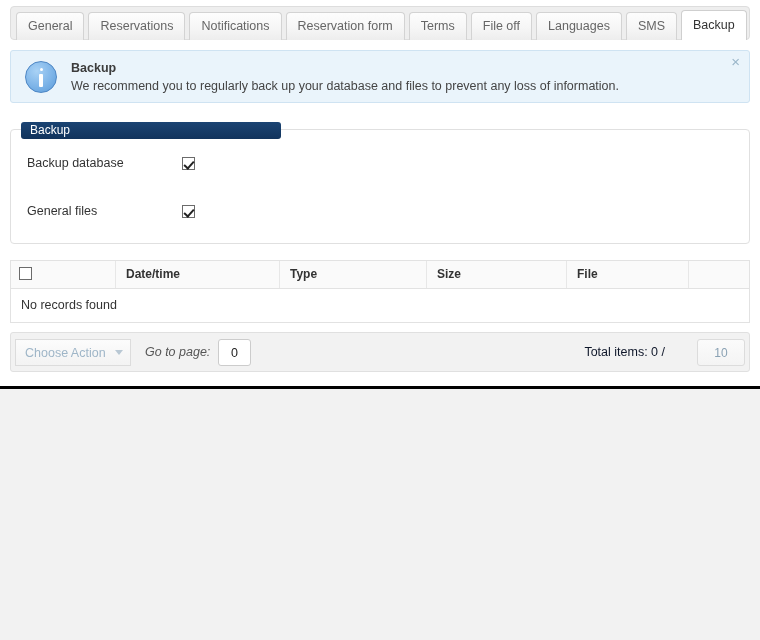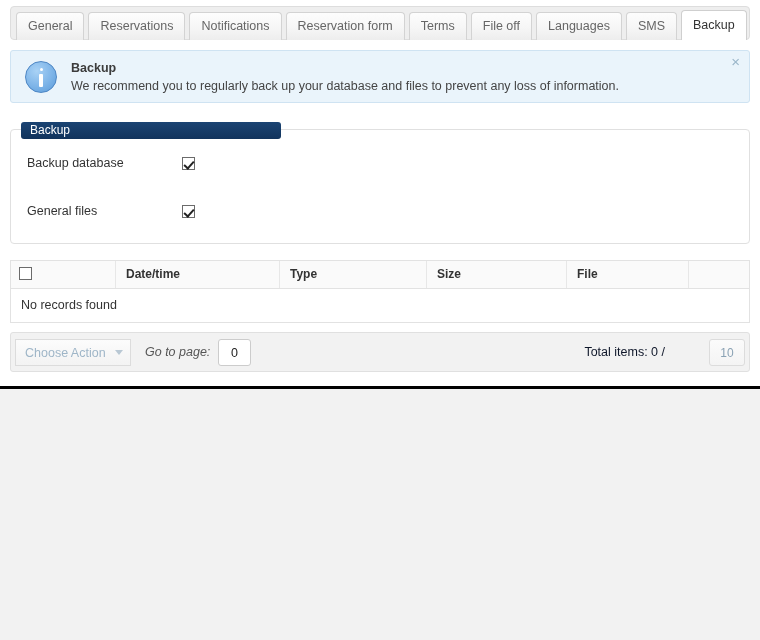--- a/index.html
+++ b/index.html
@@ -286,21 +286,21 @@
   .total-label {
     position: absolute;
     right: 84px; top: 12px;
     font-size: 12.5px;
     color: #0f172a;
     white-space: nowrap;
   }
   .perpage-input {
     position: absolute;
     right: 4px; top: 6px;
-    width: 36px; height: 27px;
+    width: 48px; height: 27px;
     border: 1px solid #dcdcdc;
     border-radius: 3px;
     background: linear-gradient(to bottom, #fbfbfb 0%, #f4f4f4 100%);
     font-size: 12px;
     color: #8aa2b4;
     text-align: center;
     font-family: "Liberation Sans", sans-serif;
     padding: 0;
   }
 </style>

